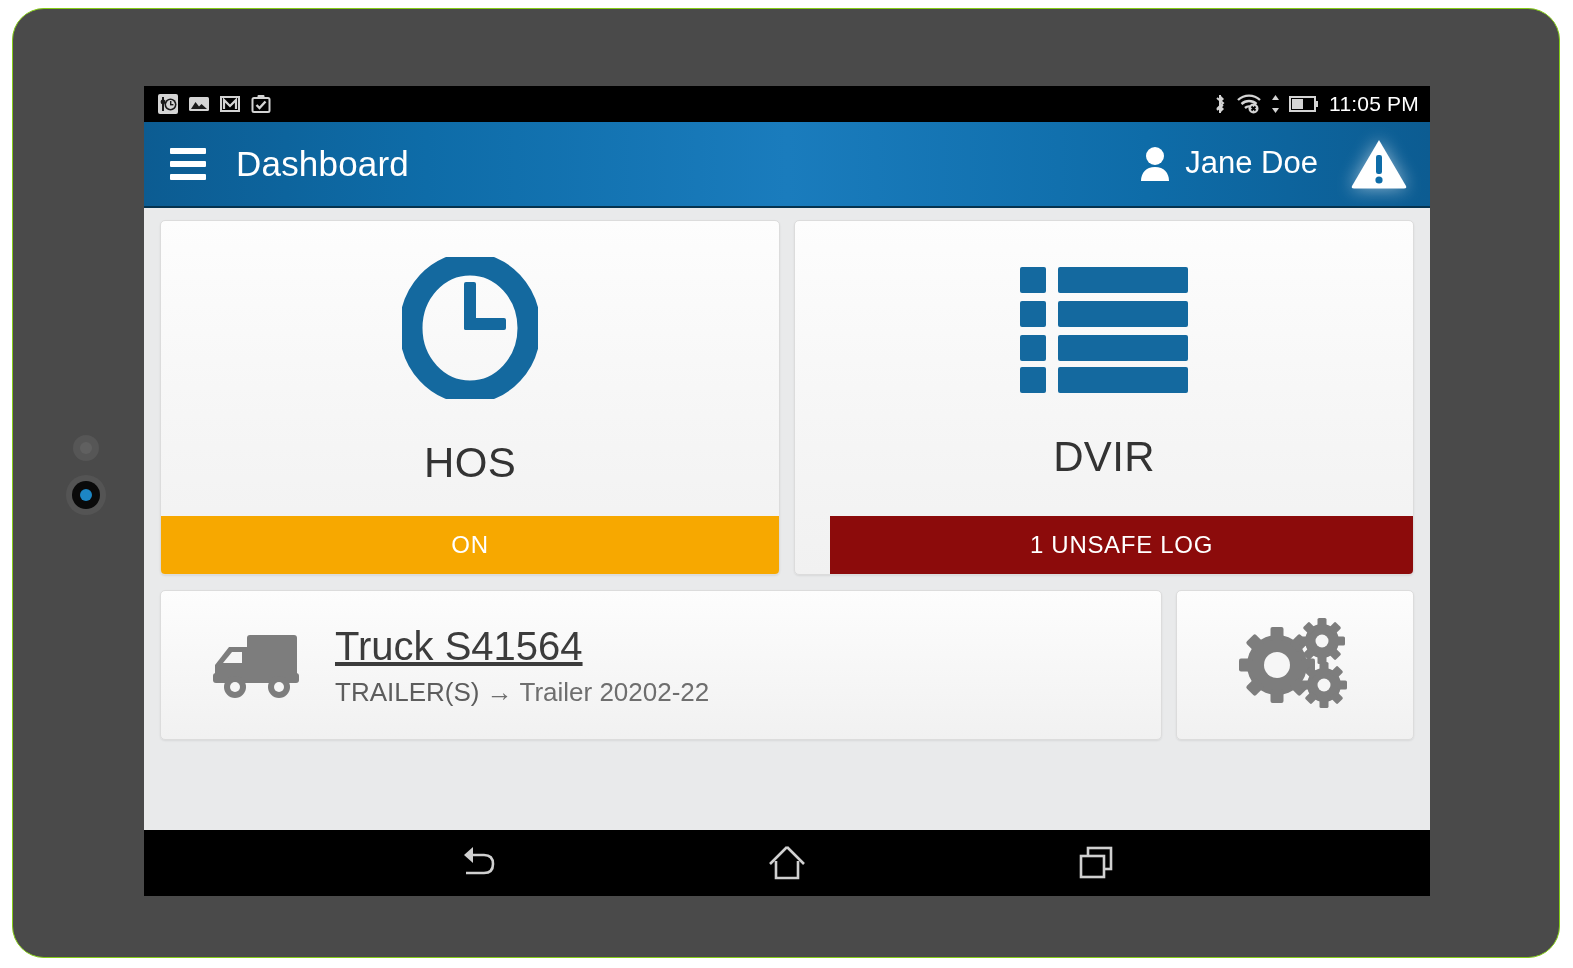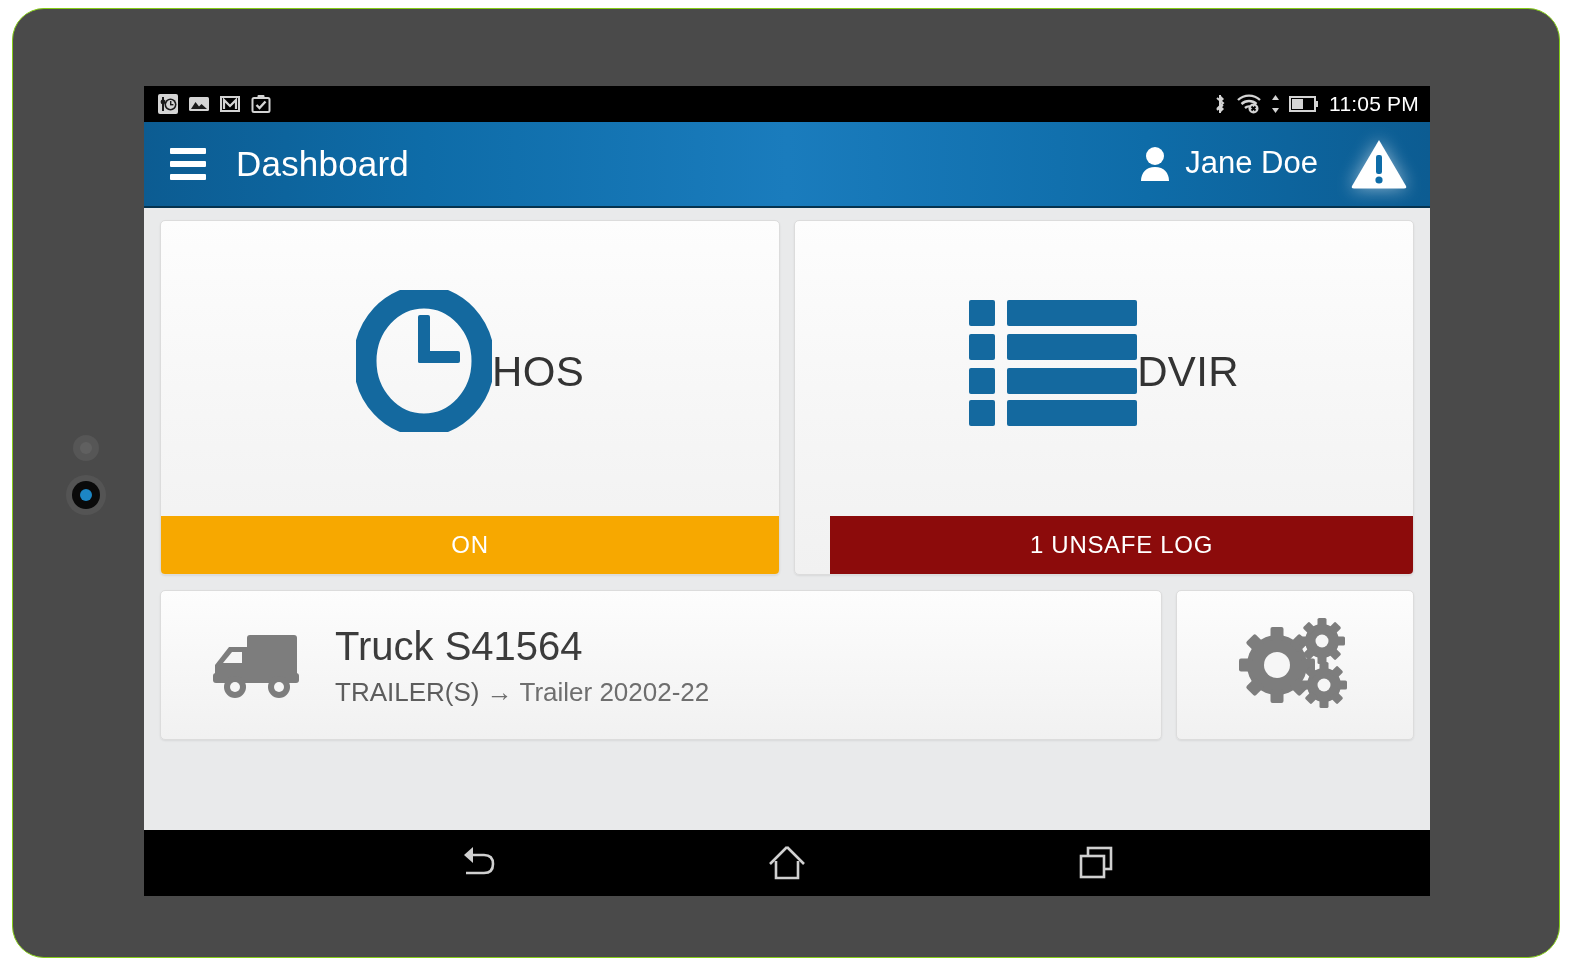--- a/index.html
+++ b/index.html
@@ -175,21 +175,21 @@
     border-radius: 5px;
     display: flex;
     flex-direction: column;
     overflow: hidden;
     box-shadow: 0 1px 2px rgba(0,0,0,0.08);
     cursor: pointer;
   }
   .tile-body {
     flex: 1;
     display: flex;
-    flex-direction: row;
+    flex-direction: column;
     align-items: center;
     justify-content: center;
     padding-top: 24px;
   }
   .tile-icon { margin-bottom: 36px; }
   .tile-label {
     font-size: 42px;
     color: #333333;
     font-weight: 400;
     letter-spacing: 0.3px;
@@ -225,20 +225,21 @@
     box-shadow: 0 1px 2px rgba(0,0,0,0.08);
     cursor: pointer;
   }
   #truck-icon-wrap { width: 112px; display: flex; justify-content: center; }
   #vehicle-text { margin-left: 22px; }
   #vehicle-name {
     font-size: 40px;
     color: #3c3c3c;
     font-weight: 400;
     line-height: 1.15;
+    text-decoration: underline;
   }
   #vehicle-trailer {
     font-size: 26px;
     color: #6e6e6e;
     margin-top: 8px;
   }
   #vehicle-trailer .tl-label { font-weight: normal; color: #5d5d5d; }
   #settings-card {
     width: 238px;
     background: linear-gradient(to bottom, #fdfdfd 0%, #f6f6f6 60%, #f1f1f1 100%);

